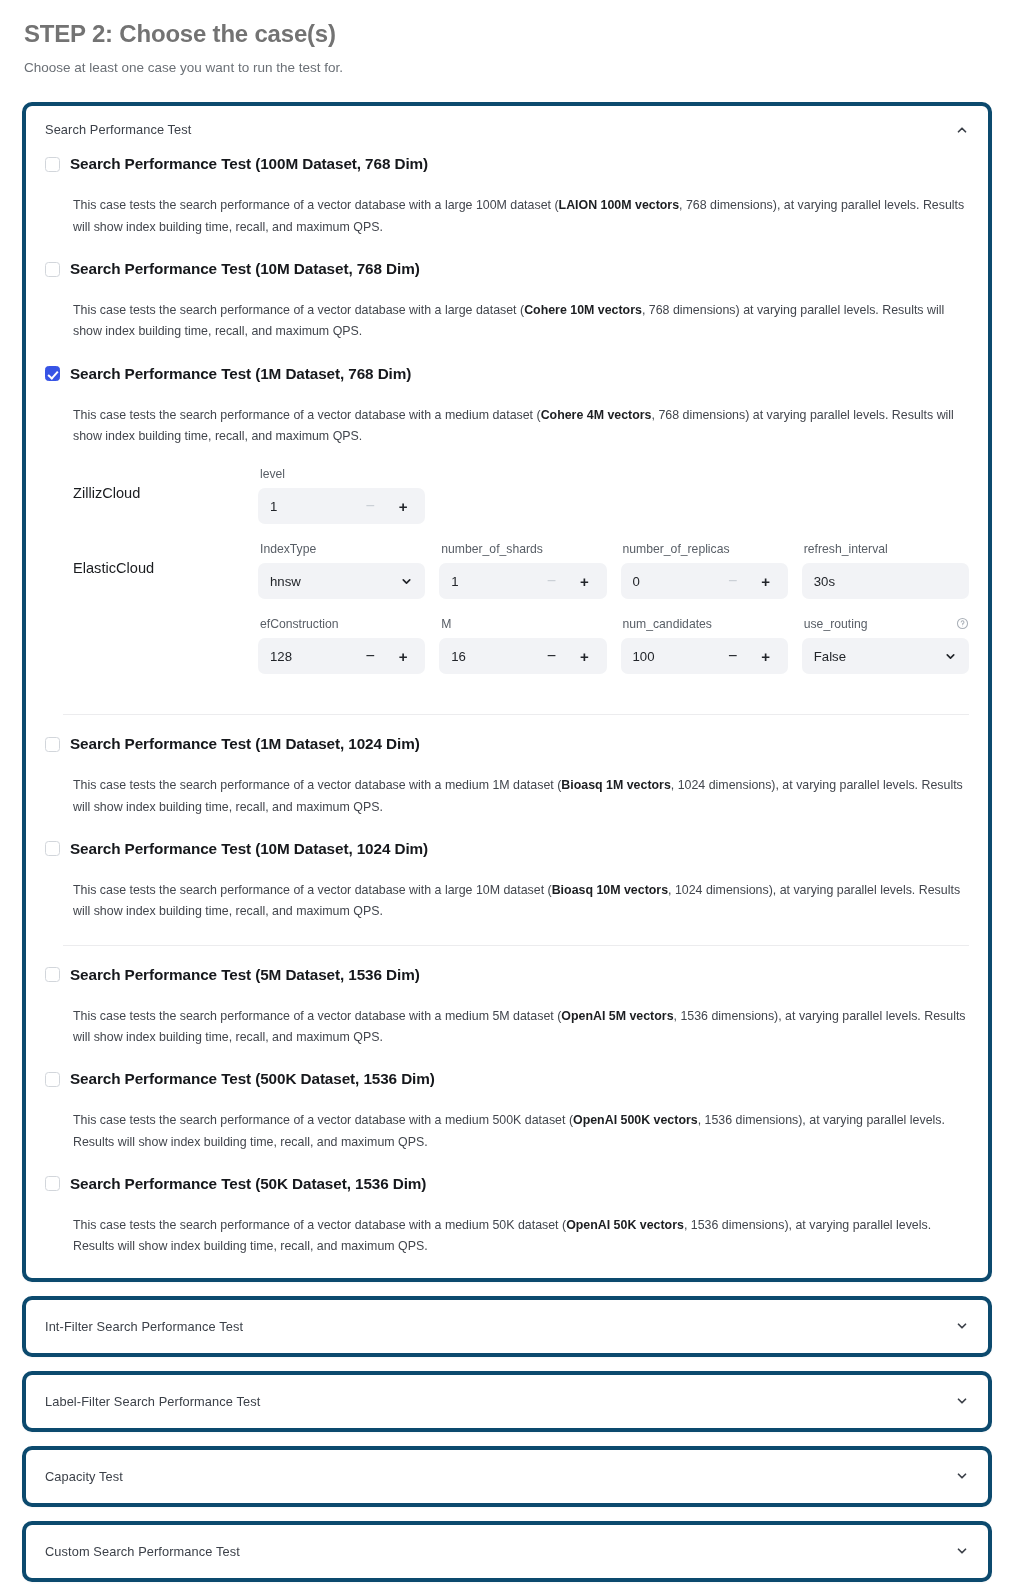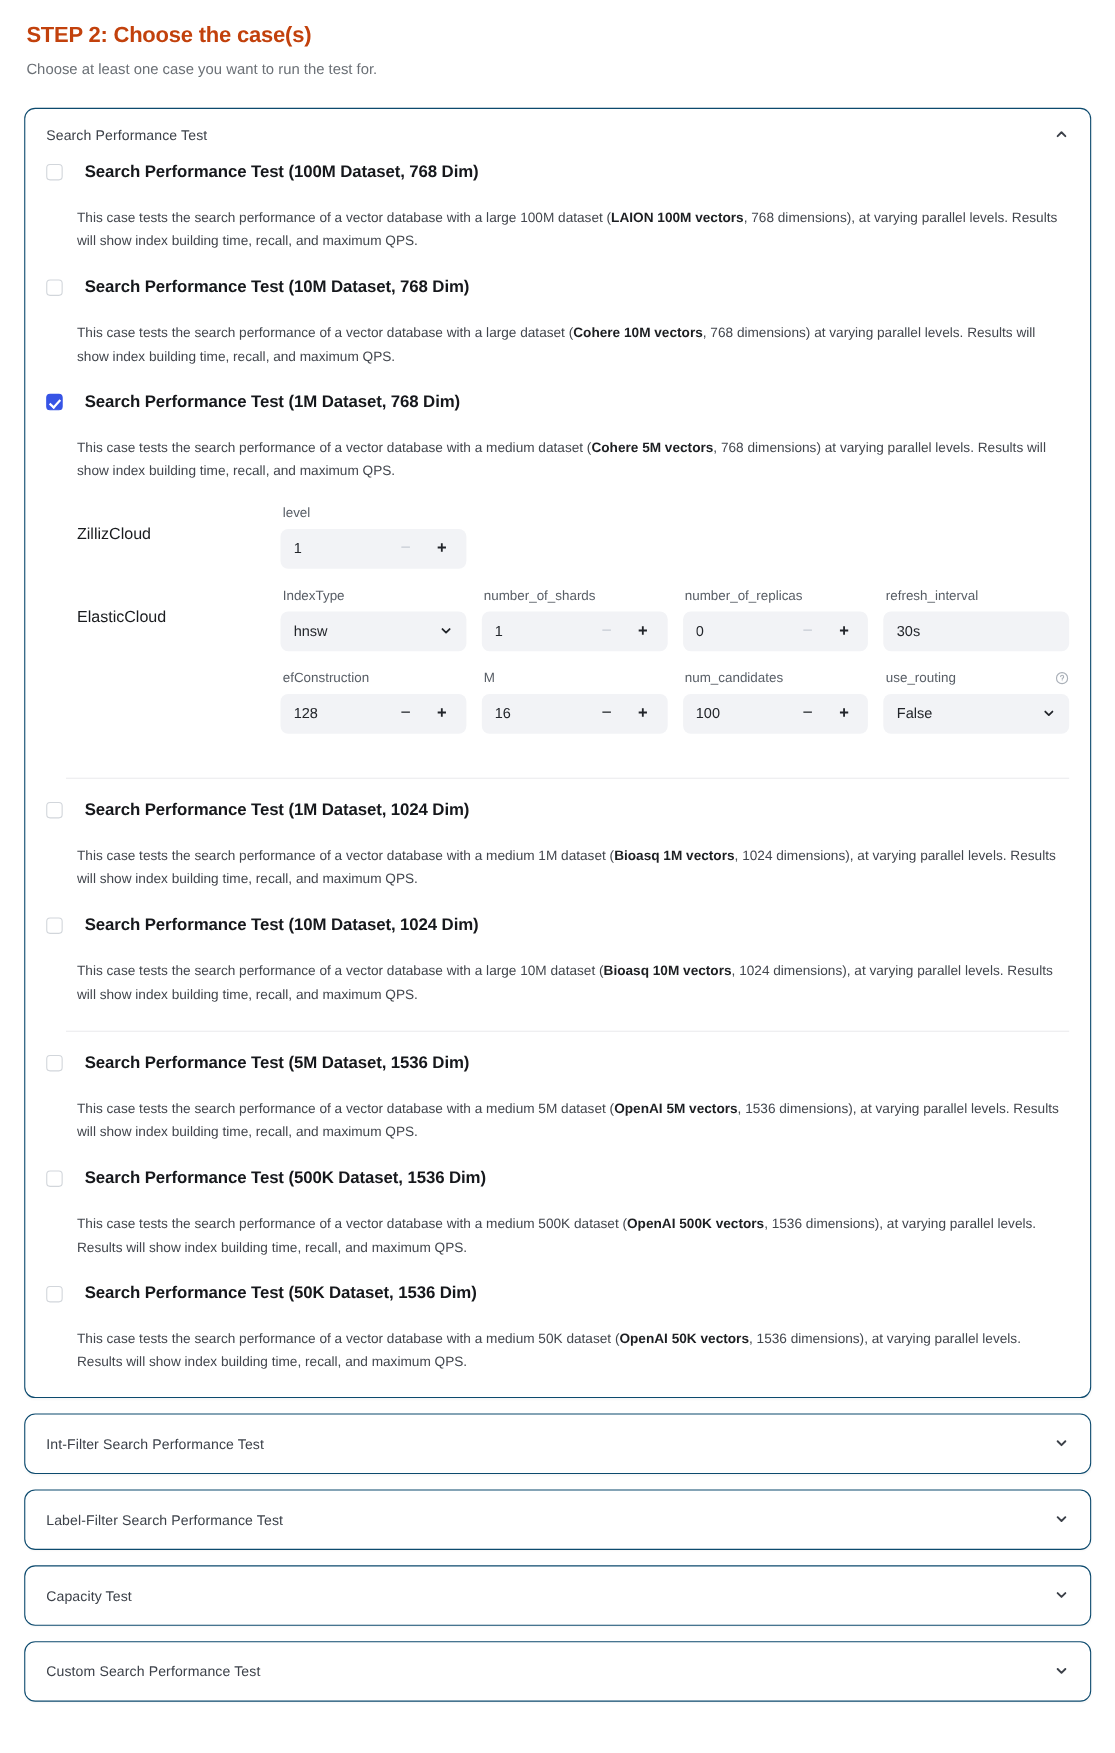--- a/index.html
+++ b/index.html
@@ -8,38 +8,38 @@
     background: #ffffff;
     font-family: "Liberation Sans", sans-serif;
     color: #1c1e21;
   }
   body { width: 1014px; min-height: 1594px; }
 
   .page { padding: 14px 22px 20px 22px; }
 
   
   .step-title {
-    font-size: 20px;
+    font-size: 24px;
     font-weight: bold;
     letter-spacing: -0.2px;
-    color: #c2410c;
+    color: #737373;
     margin: 6px 0 0 2px;
     line-height: 1.2;
   }
   .step-sub {
     font-size: 13.5px;
     color: #6b7076;
     margin: 10px 0 0 2px;
     line-height: 1.3;
   }
 
   
   .accordion {
     margin-top: 26px;
-    border: 1px solid #0c4a6e;
+    border: 4px solid #0c4a6e;
     border-radius: 10px;
     background: #fff;
     box-shadow: 0 1px 2px rgba(16,24,40,0.035);
   }
   .accordion + .accordion { margin-top: 14px; }
 
   .acc-head {
     display: flex;
     align-items: center;
     justify-content: space-between;
@@ -56,21 +56,21 @@
     width: 14px; height: 14px;
     flex: 0 0 14px;
     color: #3c4149;
   }
   .chev svg { display: block; width: 14px; height: 14px; }
 
   .acc-body { padding: 0 19px 18px 19px; }
   .case-head {
     display: flex;
     align-items: center;
-    gap: 20px;
+    gap: 10px;
     padding: 6px 0 0 0;
   }
   .cbox {
     width: 15px; height: 15px;
     flex: 0 0 15px;
     border: 1.4px solid #d2d6db;
     border-radius: 3.5px;
     background: #fff;
     position: relative;
     cursor: pointer;
@@ -211,21 +211,21 @@
           <span class="case-label">Search Performance Test (10M Dataset, 768 Dim)</span>
         </div>
         <div class="case-desc"><span>This case tests the search performance of a vector database with a large dataset (</span><b>Cohere 10M vectors</b><span>, 768 dimensions) at varying parallel levels. Results will show index building time, recall, and maximum QPS.</span></div>
       </div>
 
       <div class="case-block">
         <div class="case-head">
           <span class="cbox checked"></span>
           <span class="case-label">Search Performance Test (1M Dataset, 768 Dim)</span>
         </div>
-        <div class="case-desc"><span>This case tests the search performance of a vector database with a medium dataset (</span><b>Cohere 5M vectors</b><span>, 768 dimensions) at varying parallel levels. Results will show index building time, recall, and maximum QPS.</span></div>
+        <div class="case-desc"><span>This case tests the search performance of a vector database with a medium dataset (</span><b>Cohere 4M vectors</b><span>, 768 dimensions) at varying parallel levels. Results will show index building time, recall, and maximum QPS.</span></div>
 
         <div class="cfg">
 
           <div class="cfg-row">
             <div class="cfg-db">ZillizCloud</div>
             <div class="cfg-fields">
               <div class="field">
                 <div class="field-label">
                     <span>level</span>
                   </div>

